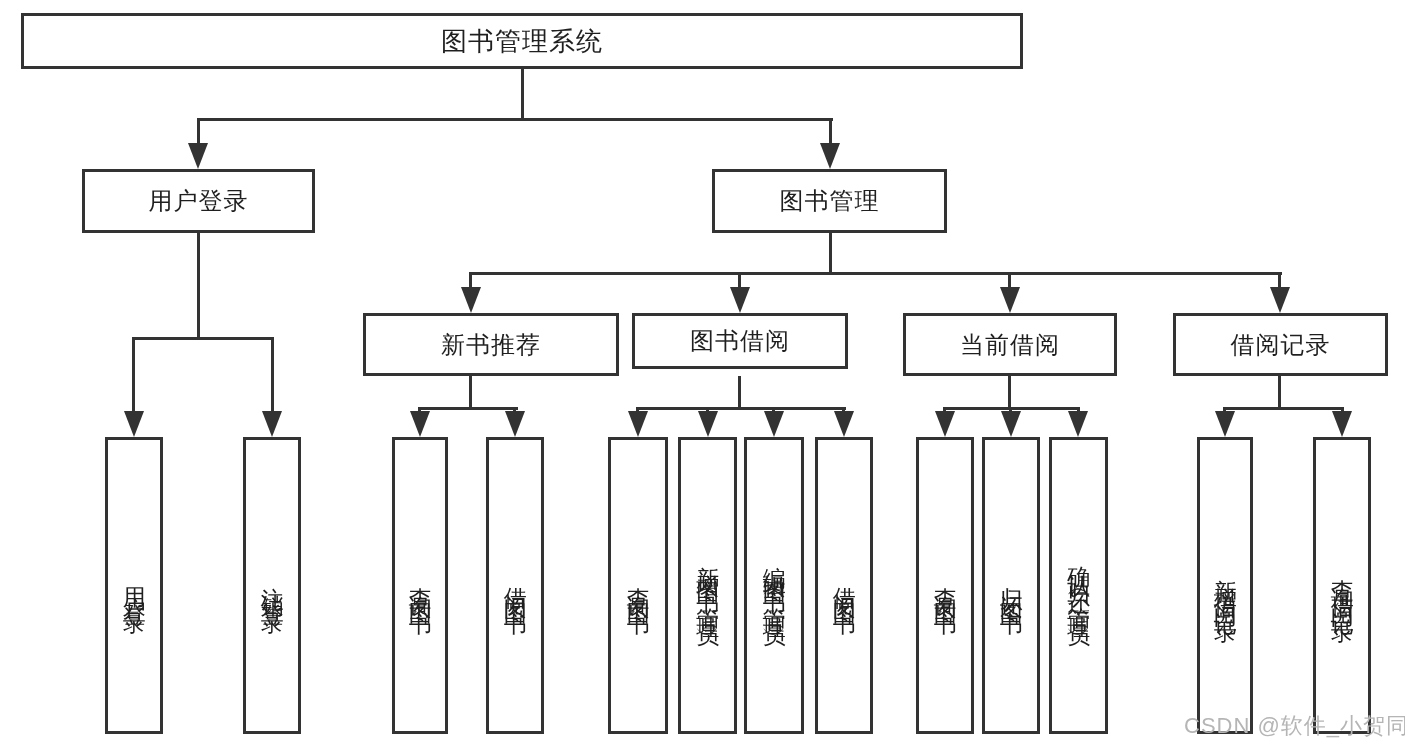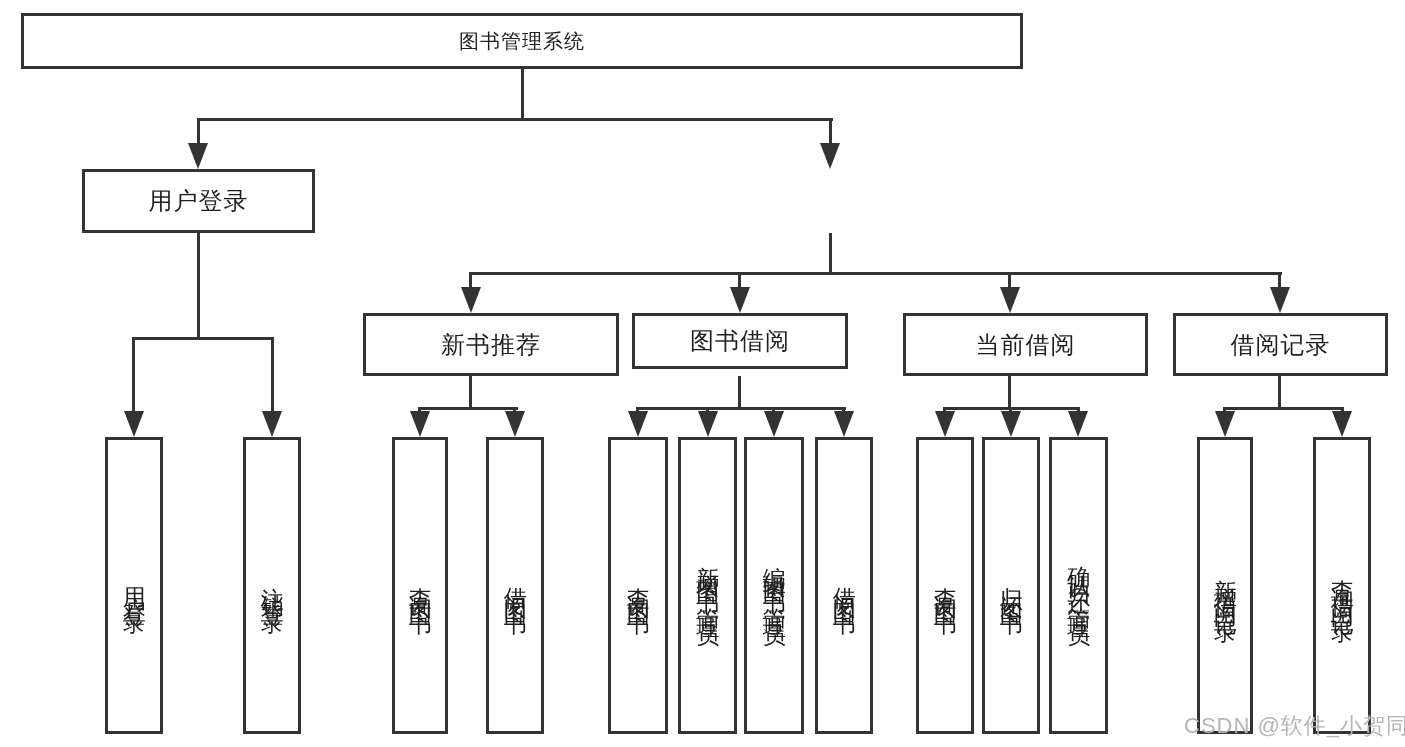--- a/index.html
+++ b/index.html
@@ -8,21 +8,21 @@
   .canvas {
     position:relative; width:1405px; height:747px;
     background:var(--background,#fff); overflow:hidden;
   }
   .node {
     position:absolute; border:3px solid var(--line,#333); background:#fff;
     display:flex; align-items:center; justify-content:center;
     font-size:24px; color:var(--text,#1f1f1f); letter-spacing:1px;
     white-space:nowrap;
   }
-  .root-node { font-size:20px; }
+  .root-node { font-size:26px; }
   .vnode { font-size:23px; }
   .vtext {
     writing-mode:vertical-rl; text-orientation:mixed;
     letter-spacing:0.36em; line-height:1.1; white-space:nowrap;
   }
   .vline { position:absolute; width:3px; background:var(--line,#333); }
   .hline { position:absolute; height:3px; background:var(--line,#333); }
   .arrow {
     position:absolute; width:0; height:0;
     border-left:10px solid transparent; border-right:10px solid transparent;
@@ -42,20 +42,21 @@
   <div class="node root-node" style="left:21px;top:13px;width:1002px;height:56px">图书管理系统</div>
 
   <div class="vline" style="left:521px;top:69px;height:49px"></div>
   <div class="hline" style="left:197px;top:118px;width:636px"></div>
   <div class="vline" style="left:197px;top:118px;height:30px"></div>
   <div class="arrow" style="left:188px;top:143px"></div>
   <div class="vline" style="left:829px;top:118px;height:30px"></div>
   <div class="arrow" style="left:820px;top:143px"></div>
 
   <div class="node" style="left:82px;top:169px;width:233px;height:64px">用户登录</div>
+  <div class="node" style="left:712px;top:169px;width:235px;height:64px">图书管理</div>
 
   <div class="vline" style="left:197px;top:233px;height:107px"></div>
   <div class="hline" style="left:132px;top:337px;width:142px"></div>
   <div class="vline" style="left:132px;top:337px;height:76px"></div>
   <div class="arrow" style="left:124px;top:411px"></div>
   <div class="vline" style="left:271px;top:337px;height:76px"></div>
   <div class="arrow" style="left:262px;top:411px"></div>
 
   <div class="vline" style="left:829px;top:233px;height:42px"></div>
   <div class="hline" style="left:469px;top:272px;width:813px"></div>
@@ -63,21 +64,21 @@
   <div class="arrow" style="left:461px;top:287px"></div>
   <div class="vline" style="left:738px;top:272px;height:18px"></div>
   <div class="arrow" style="left:730px;top:287px"></div>
   <div class="vline" style="left:1008px;top:272px;height:18px"></div>
   <div class="arrow" style="left:1000px;top:287px"></div>
   <div class="vline" style="left:1278px;top:272px;height:18px"></div>
   <div class="arrow" style="left:1270px;top:287px"></div>
 
   <div class="node" style="left:363px;top:313px;width:256px;height:63px">新书推荐</div>
   <div class="node" style="left:632px;top:313px;width:216px;height:56px">图书借阅</div>
-  <div class="node" style="left:903px;top:313px;width:245px;height:63px">当前借阅</div>
+  <div class="node" style="left:903px;top:313px;width:214px;height:63px">当前借阅</div>
   <div class="node" style="left:1173px;top:313px;width:215px;height:63px">借阅记录</div>
 
   <div class="vline" style="left:469px;top:376px;height:34px"></div>
   <div class="hline" style="left:418px;top:407px;width:100px"></div>
   <div class="vline" style="left:418px;top:407px;height:7px"></div>
   <div class="arrow" style="left:410px;top:411px"></div>
   <div class="vline" style="left:513px;top:407px;height:7px"></div>
   <div class="arrow" style="left:505px;top:411px"></div>
 
   <div class="vline" style="left:738px;top:376px;height:34px"></div>

